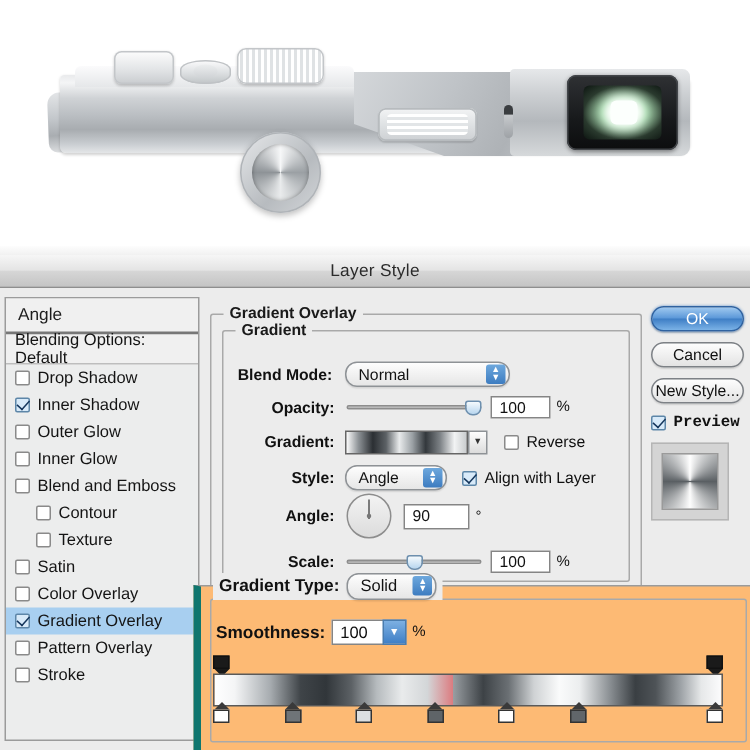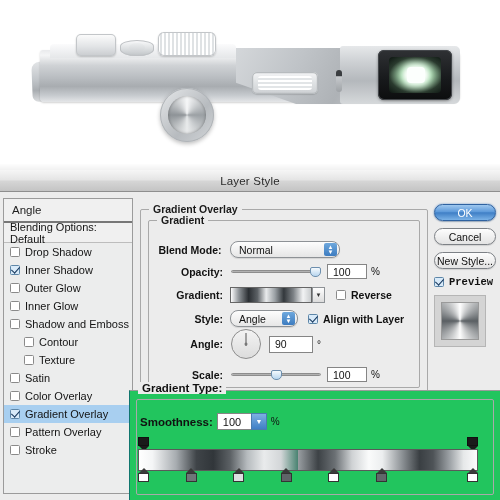--- a/index.html
+++ b/index.html
@@ -225,21 +225,21 @@
       #fdfdfd 0%,#8d9296 10%,#2b2f33 22%,#5c6165 33%,#e9ebec 44%,
       #9aa0a4 55%,#33383c 66%,#7d8286 78%,#f2f3f4 90%,#c9ccce 100%);
   }
   .grad-swatch .arrow{
     position:absolute; right:-14px; top:-1px; width:13px; height:16px;
     border:1px solid #8e9296;
     background:linear-gradient(to bottom,#fdfdfd,#dcdcdc);
     display:flex; align-items:center; justify-content:center;
     font-size:6px; color:#333;
   }
-  .chk-lbl{ display:flex; align-items:center; font-size:10.5px; color:#111; font-weight:bold; }
+  .chk-lbl{ display:flex; align-items:center; font-size:10.5px; color:#111; font-weight:normal; }
   .dial-ctrl{
     width:30px; height:30px; border-radius:50%;
     background:linear-gradient(to bottom,#f3f3f3,#dcdcdc);
     border:1px solid #8d8d8d; position:relative;
   }
   .dial-ctrl .needle{
     position:absolute; left:50%; top:3px; width:1px; height:13px;
     background:#555; transform:translateX(-50%);
   }
   .dial-ctrl .hub{
@@ -268,21 +268,21 @@
   }
   #thumb{
     width:38px; height:38px;
     background:conic-gradient(from 0deg,#ffffff,#5a5f63 25%,#fdfdfd 50%,#5a5f63 75%,#ffffff 100%);
     border:1px solid #9a9a9a;
   }
 
   
   #gradeditor{
     position:absolute; left:129px; top:198px; width:371px; height:110px;
-    background:#22c55e; border-top:1px solid #9b9b9b; border-left:1px solid #0f766e;
+    background:#fdba74; border-top:1px solid #9b9b9b; border-left:5px solid #0f766e;
   }
   #ge-group{
     position:absolute; left:6px; top:8px; width:358px; height:96px;
     border:1px solid #a9a9a9; border-radius:2px;
   }
   #ge-legend{
     position:absolute; top:-9px; left:8px; background:#ececec; padding:0 4px;
     display:flex; align-items:center; gap:5px;
   }
   #ge-legend .lbl{ font-size:11.5px; font-weight:bold; color:#111; }
@@ -389,21 +389,21 @@
             <div class="style-row">
               <span class="cb"></span>
               <span>Outer Glow</span>
             </div>
             <div class="style-row">
               <span class="cb"></span>
               <span>Inner Glow</span>
             </div>
             <div class="style-row">
               <span class="cb"></span>
-              <span>Shadow and Emboss</span>
+              <span>Blend and Emboss</span>
             </div>
             <div class="style-row sub">
               <span class="cb"></span>
               <span>Contour</span>
             </div>
             <div class="style-row sub">
               <span class="cb"></span>
               <span>Texture</span>
             </div>
             <div class="style-row">
@@ -520,20 +520,27 @@
         <div id="thumb-wrap">
           <div id="thumb"></div>
         </div>
       </div>
 
       <div id="gradeditor">
         <div id="ge-group"></div>
 
         <div id="ge-legend">
           <span class="lbl">Gradient Type:</span>
+          <div class="select">
+            <span>Solid</span>
+            <span class="arrows">
+                <span>▲</span>
+                <span>▼</span>
+              </span>
+          </div>
         </div>
 
         <div id="smooth-row">
           <span class="lbl">Smoothness:</span>
           <div id="smooth-box">
             <span>100</span>
             <span class="dd">▼</span>
           </div>
           <span class="pct">%</span>
         </div>

